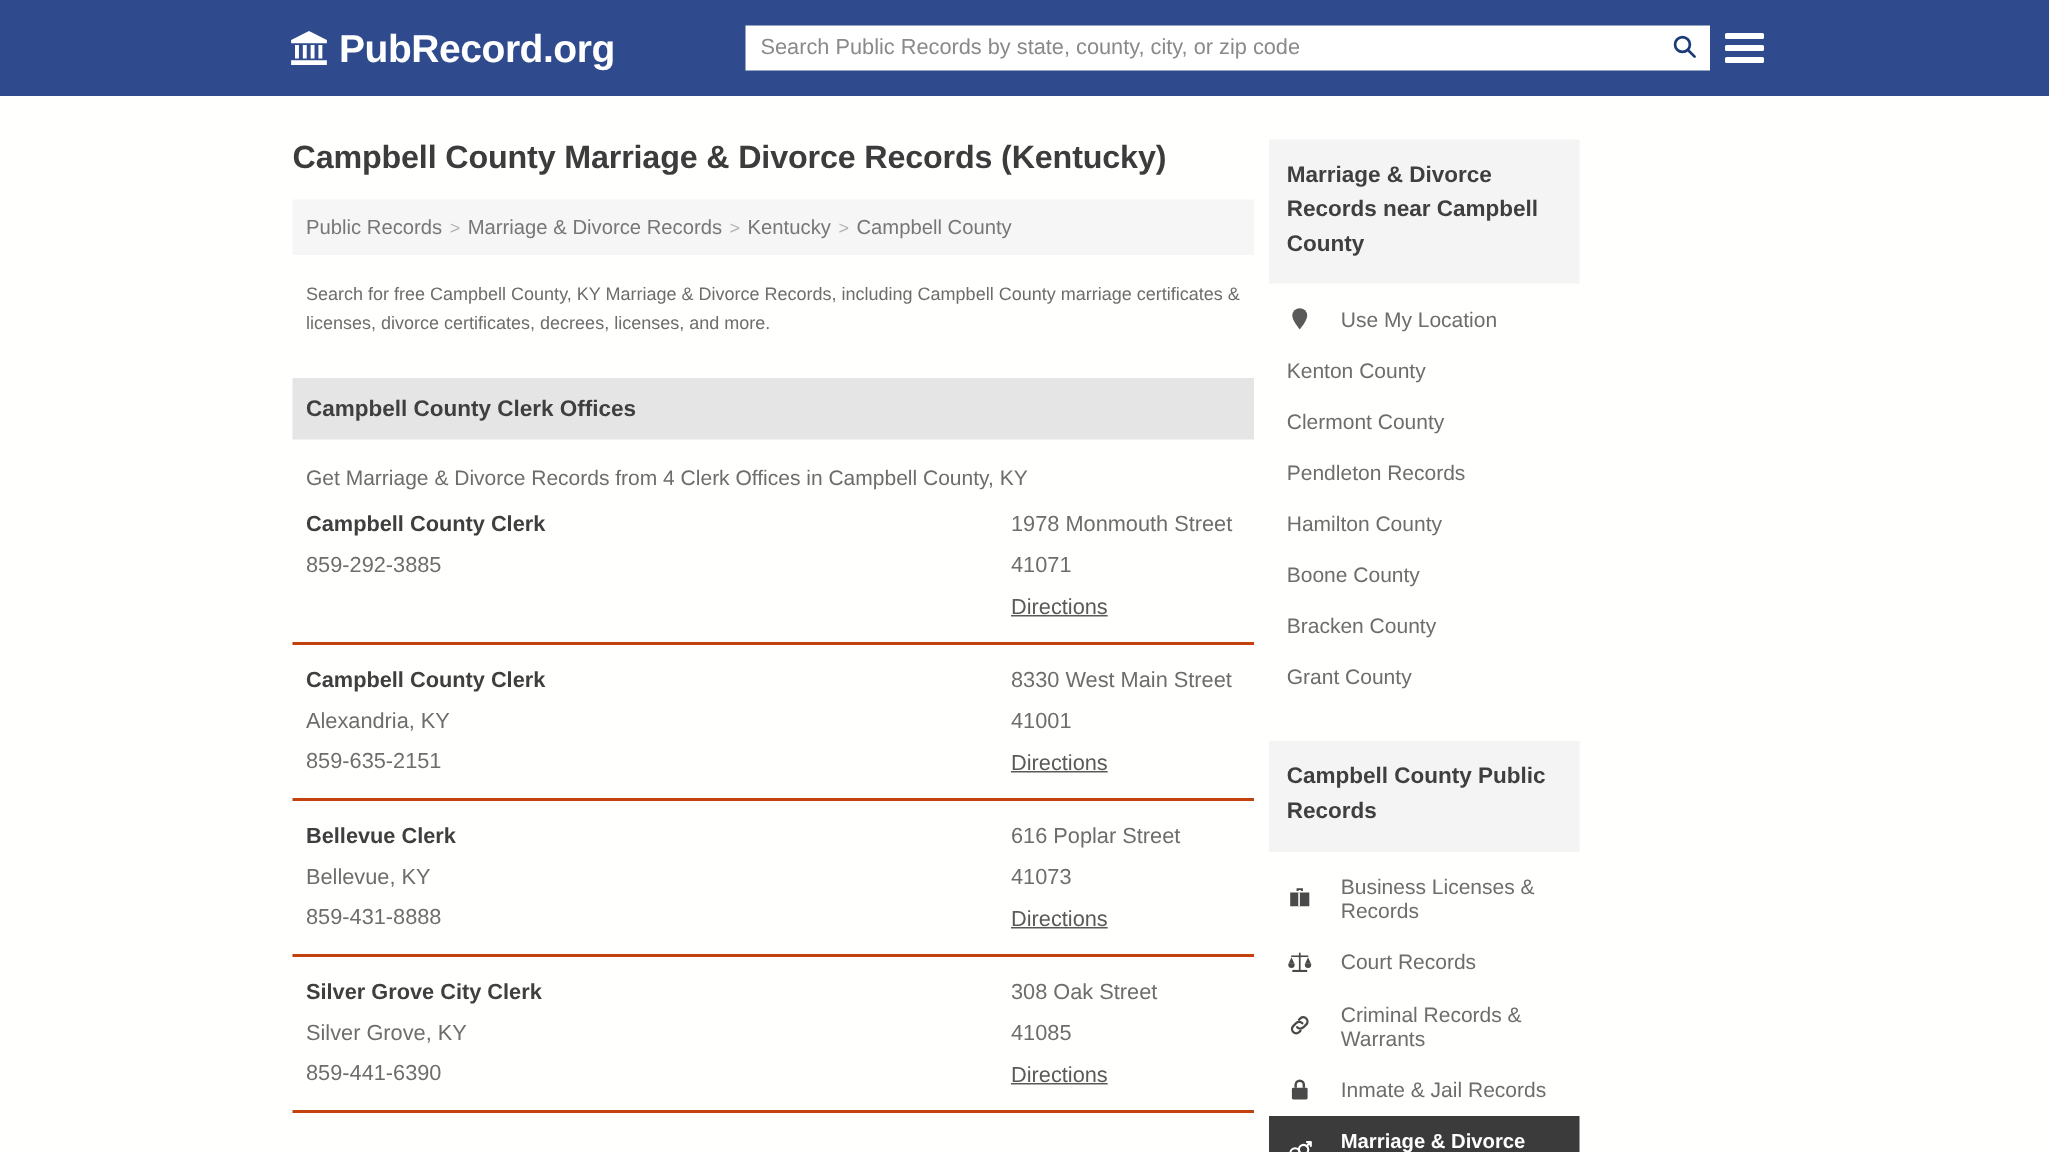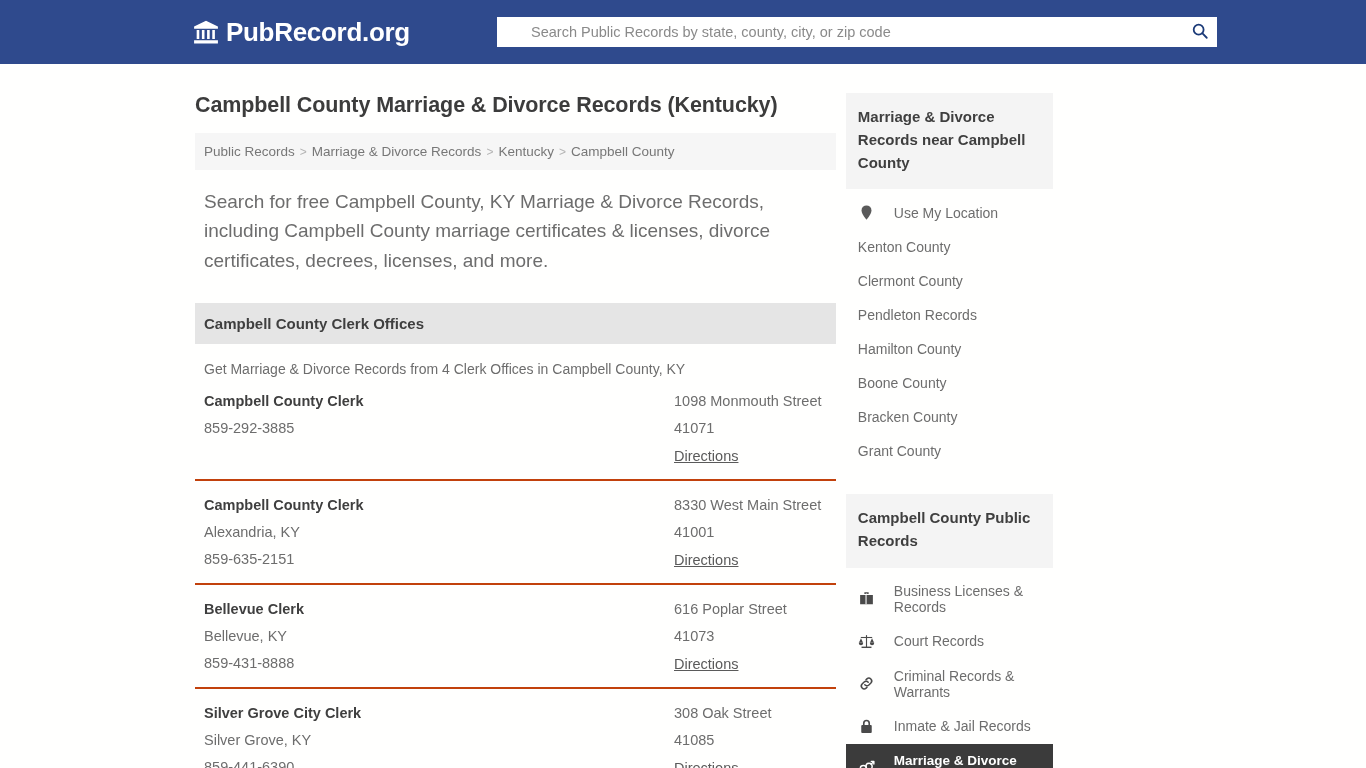--- a/index.html
+++ b/index.html
@@ -32,25 +32,24 @@
     color: #fff;
     font-size: 26px;
     font-weight: bold;
     letter-spacing: -0.3px;
     white-space: nowrap;
   }
   .search-wrap {
     position: absolute;
     left: 497px;
     top: 17px;
-    width: 720px;
+    width: 643px;
     height: 30px;
     background: #fff;
     display: flex;
-    padding-left: 24px;
   }
   .search-input {
     flex: 1;
     height: 100%;
     border: none;
     outline: none;
     padding: 0 10px;
     font-family: "Liberation Sans", sans-serif;
     font-size: 14.5px;
     color: #555;
@@ -100,21 +99,21 @@
     color: #777;
     display: flex;
     align-items: center;
     flex-wrap: wrap;
     gap: 5px;
   }
   .breadcrumb a { color: #777; text-decoration: none; }
   .breadcrumb .sep { color: #b4b4b4; font-size: 12px; }
 
   .intro {
-    font-size: 19px;
+    font-size: 12px;
     line-height: 1.55;
     color: #6d6d6d;
     padding: 17px 9px 0 9px;
     max-width: 680px;
   }
 
   .section-head {
     background: #e5e5e5;
     padding: 12px 9px;
     font-size: 15px;
@@ -236,21 +235,21 @@
 
     <div class="section-head">Campbell County Clerk Offices</div>
     <div class="section-note">Get Marriage &amp; Divorce Records from 4 Clerk Offices in Campbell County, KY</div>
 
     <div class="listing">
       <div class="listing-left">
         <div class="l-name">Campbell County Clerk</div>
         <div class="l-phone">859-292-3885</div>
       </div>
       <div class="listing-right">
-        <div class="l-street">1098 Monmouth Street</div>
+        <div class="l-street">1978 Monmouth Street</div>
         <div class="l-zip">41071</div>
         <div style="height:11px"></div>
         <a class="l-directions" href="#">Directions</a>
       </div>
     </div>
 
     <div class="listing">
       <div class="listing-left">
         <div class="l-name">Campbell County Clerk</div>
         <div class="l-city">Alexandria, KY</div>

